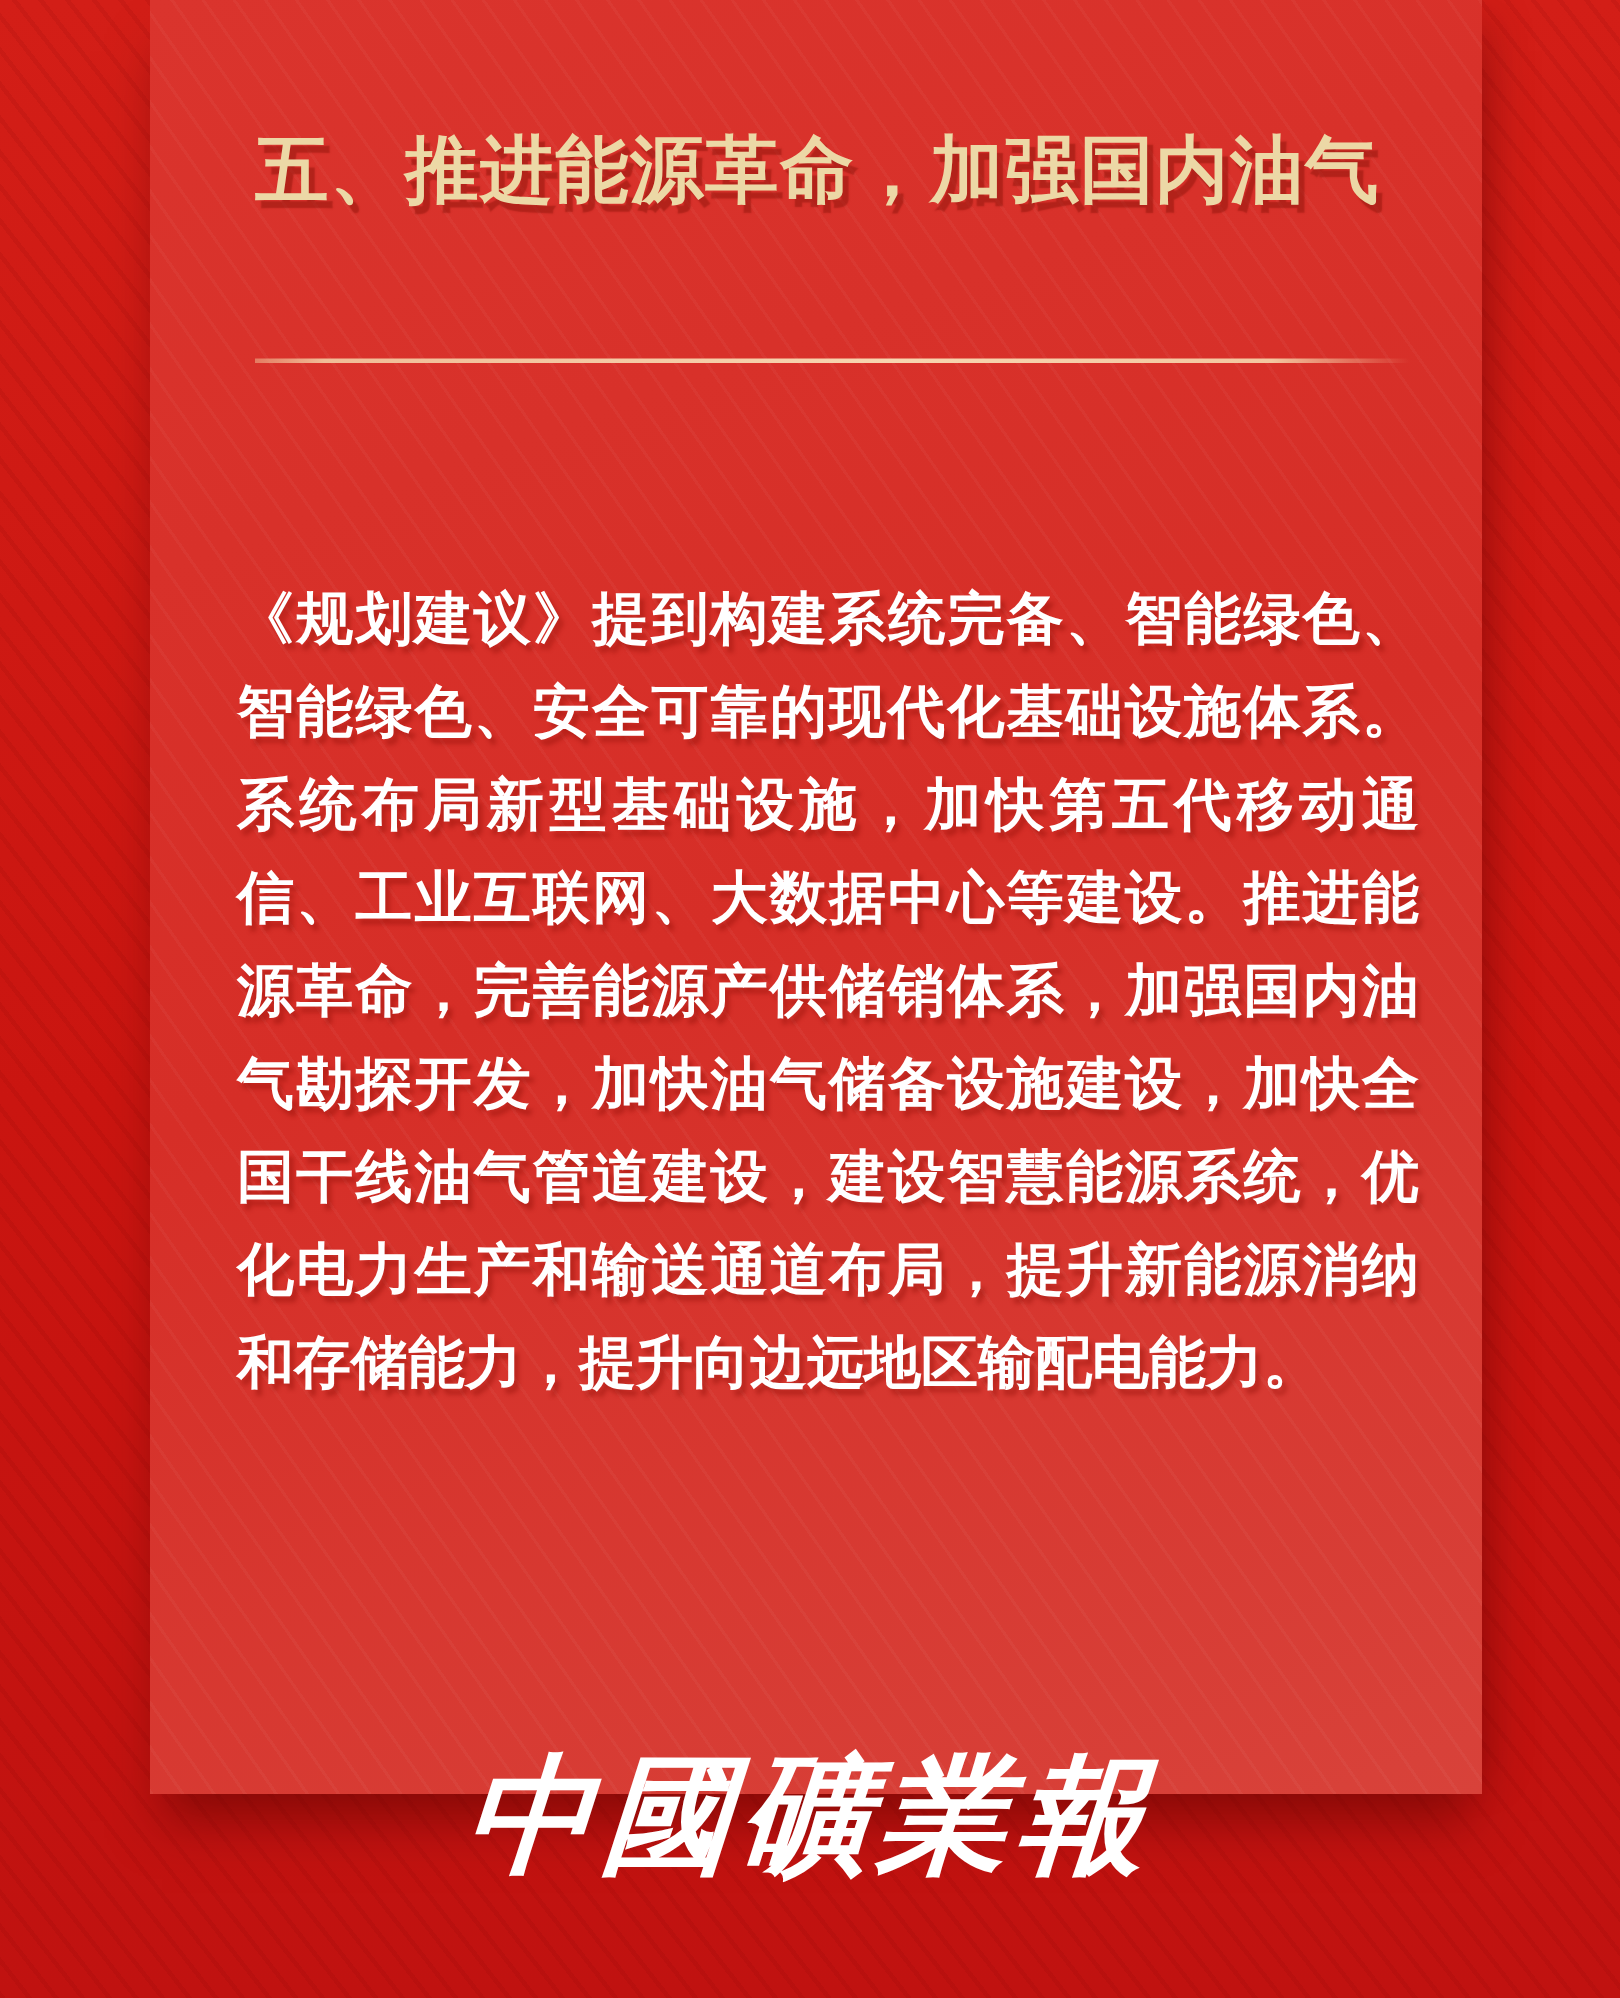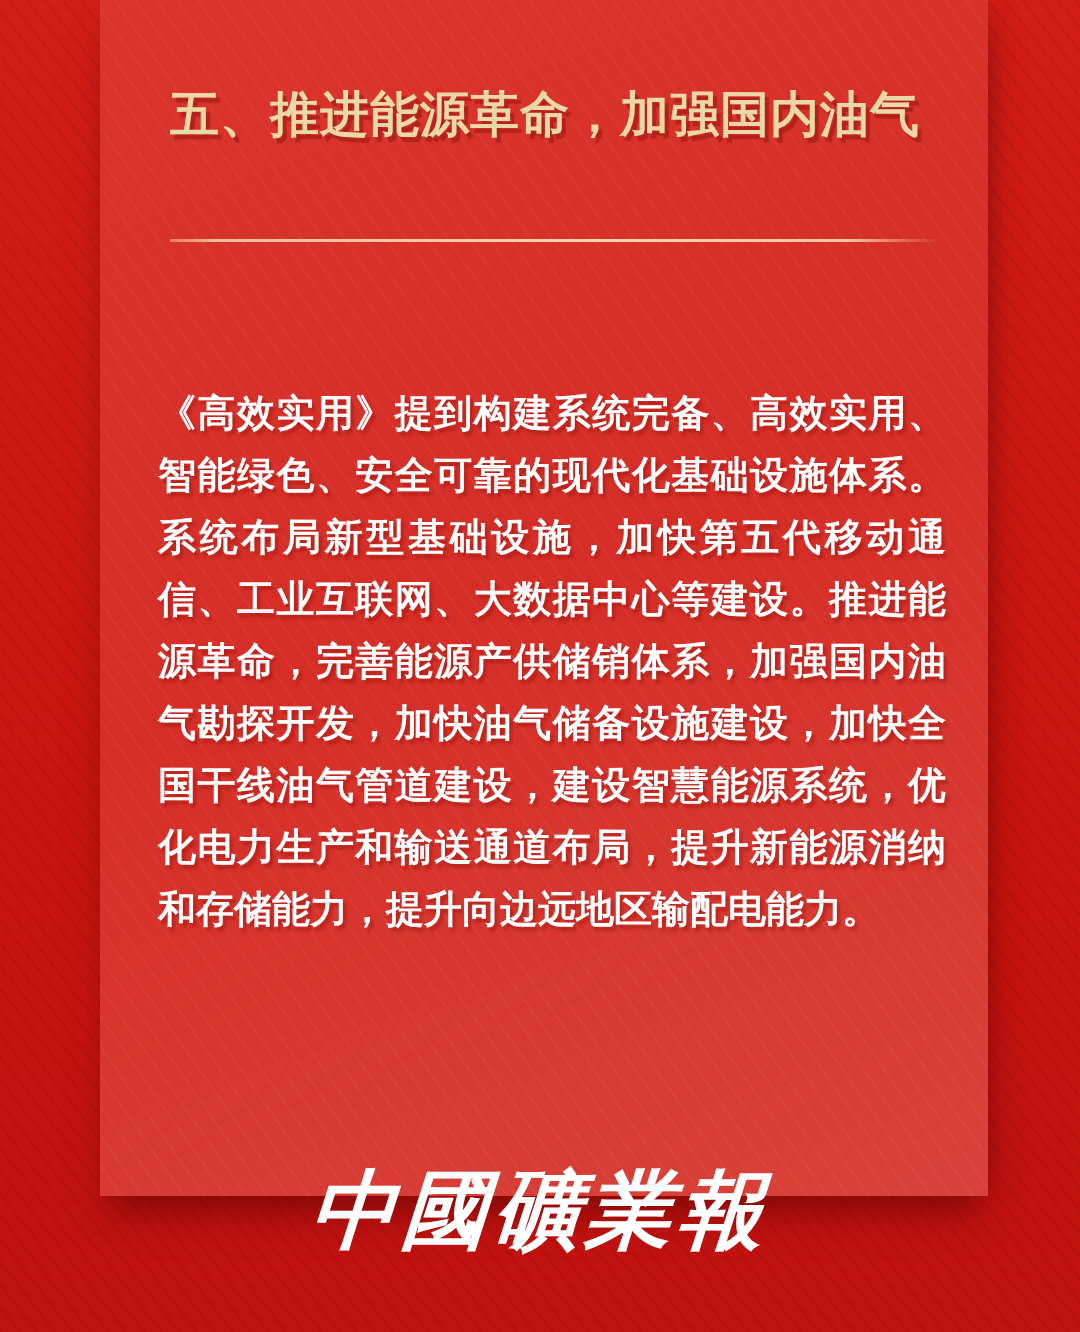--- a/index.html
+++ b/index.html
@@ -107,21 +107,21 @@
 <div class="poster">
 
   <div class="panel">
 
     <div class="title">
       <div>五、推进能源革命，加强国内油气</div>
     </div>
 
     <div class="divider"></div>
 
-    <p class="body-text">《高效实用》提到构建系统完备、高效实用、智能绿色、安全可靠的现代化基础设施体系。系统布局新型基础设施，加快第五代移动通信、工业互联网、大数据中心等建设。推进能源革命，完善能源产供储销体系，加强国内油气勘探开发，加快油气储备设施建设，加快全国干线油气管道建设，建设智慧能源系统，优化电力生产和输送通道布局，提升新能源消纳和存储能力，提升向边远地区输配电能力。</p>
+    <p class="body-text">《规划建议》提到构建系统完备、智能绿色、智能绿色、安全可靠的现代化基础设施体系。系统布局新型基础设施，加快第五代移动通信、工业互联网、大数据中心等建设。推进能源革命，完善能源产供储销体系，加强国内油气勘探开发，加快油气储备设施建设，加快全国干线油气管道建设，建设智慧能源系统，优化电力生产和输送通道布局，提升新能源消纳和存储能力，提升向边远地区输配电能力。</p>
 
   </div>
 
   <div class="footer">
     <div class="logo">中國礦業報</div>
   </div>
 
 </div>
 
 </body></html>

